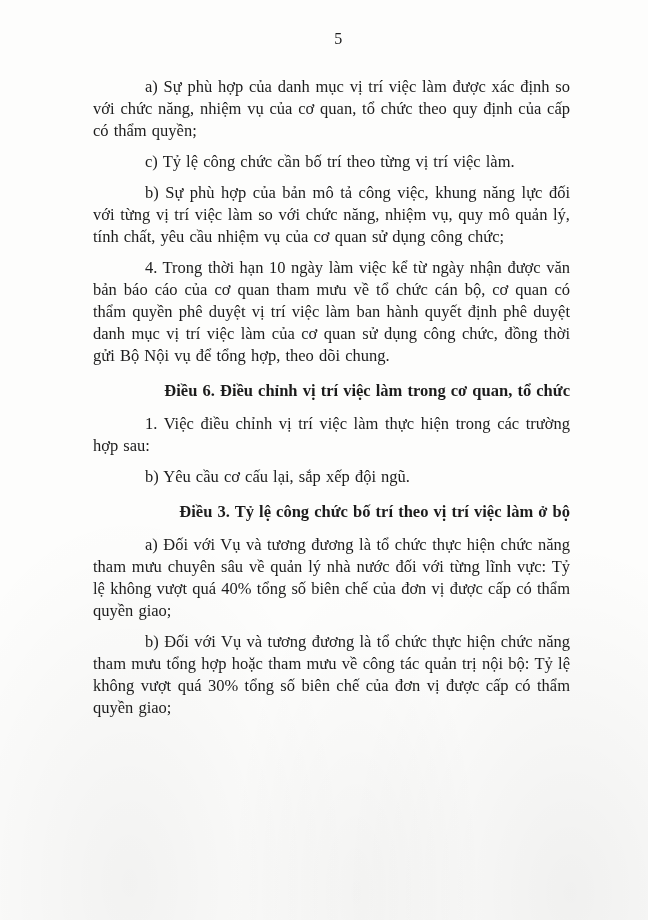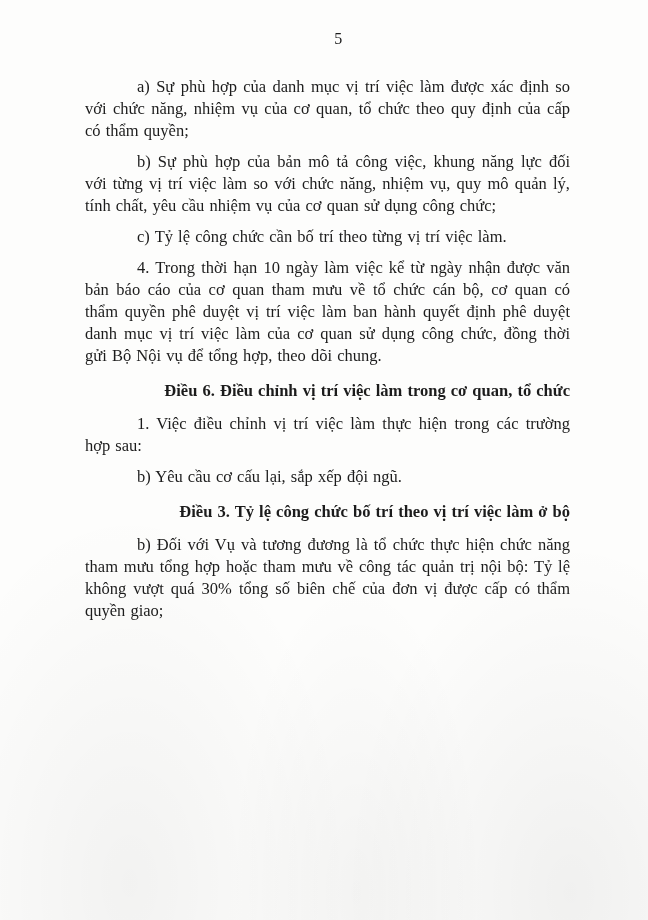--- a/index.html
+++ b/index.html
@@ -28,42 +28,43 @@
   }
   .page-number {
     text-align: center;
     font-size: 16px;
     margin: 0 0 28px 22px;
     letter-spacing: 0.5px;
   }
   .doc p {
     font-size: 16.5px;
     line-height: 22px;
-    margin: 0 0 9px 0;
+    margin: 0 0 9px 8px;
     text-align: justify;
     text-indent: 52px;
     word-spacing: 1px;
   }
   .doc p.heading {
     font-weight: bold;
     text-align: right;
     margin: 13px 0 11px 0;
   }
 </style>
 </head>
 <body>
 
 <div class="scan-page">
   <div class="page-number">5</div>
 
   <div class="doc">
     <p>a) Sự phù hợp của danh mục vị trí việc làm được xác định so với chức năng, nhiệm vụ của cơ quan, tổ chức theo quy định của cấp có thẩm quyền;</p>
+    <p>c) Tỷ lệ công chức cần bố trí theo từng vị trí việc làm.</p>
     <p>b) Sự phù hợp của bản mô tả công việc, khung năng lực đối với từng vị trí việc làm so với chức năng, nhiệm vụ, quy mô quản lý, tính chất, yêu cầu nhiệm vụ của cơ quan sử dụng công chức;</p>
-    <p>c) Tỷ lệ công chức cần bố trí theo từng vị trí việc làm.</p>
     <p>4. Trong thời hạn 10 ngày làm việc kể từ ngày nhận được văn bản báo cáo của cơ quan tham mưu về tổ chức cán bộ, cơ quan có thẩm quyền phê duyệt vị trí việc làm ban hành quyết định phê duyệt danh mục vị trí việc làm của cơ quan sử dụng công chức, đồng thời gửi Bộ Nội vụ để tổng hợp, theo dõi chung.</p>
     <p class="heading">Điều 6. Điều chỉnh vị trí việc làm trong cơ quan, tổ chức</p>
     <p>1. Việc điều chỉnh vị trí việc làm thực hiện trong các trường hợp sau:</p>
     <p>b) Yêu cầu cơ cấu lại, sắp xếp đội ngũ.</p>
     <p class="heading">Điều 3. Tỷ lệ công chức bố trí theo vị trí việc làm ở bộ</p>
+    <p>a) Đối với Vụ và tương đương là tổ chức thực hiện chức năng tham mưu chuyên sâu về quản lý nhà nước đối với từng lĩnh vực: Tỷ lệ không vượt quá 40% tổng số biên chế của đơn vị được cấp có thẩm quyền giao;</p>
     <p>b) Đối với Vụ và tương đương là tổ chức thực hiện chức năng tham mưu tổng hợp hoặc tham mưu về công tác quản trị nội bộ: Tỷ lệ không vượt quá 30% tổng số biên chế của đơn vị được cấp có thẩm quyền giao;</p>
 
   </div>
 </div>
 
 </body></html>

